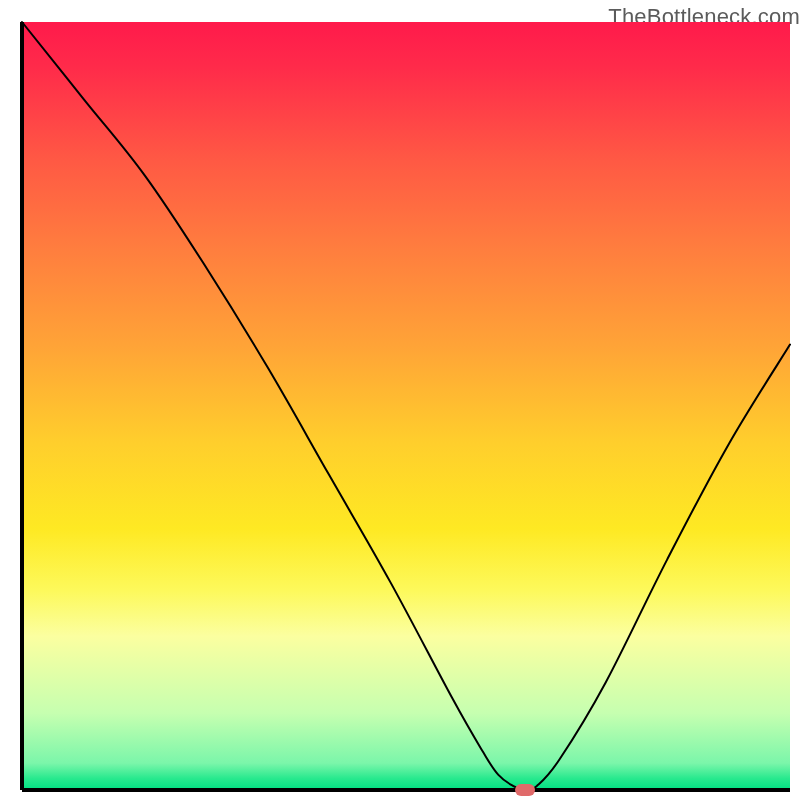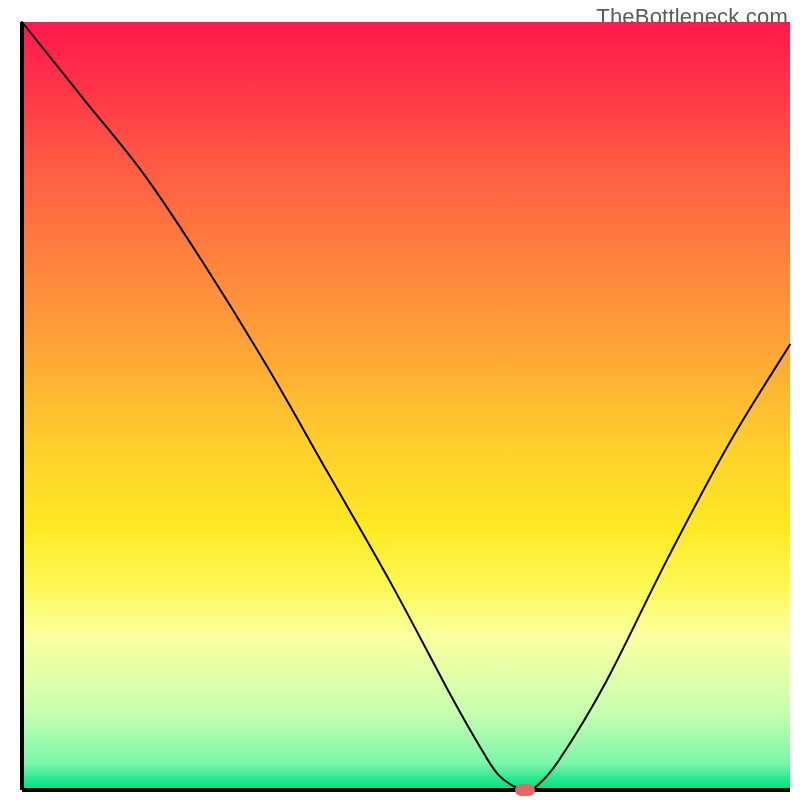--- a/index.html
+++ b/index.html
@@ -11,21 +11,21 @@
     font-family: Arial, Helvetica, sans-serif;
   }
   .chart-container {
     position: relative;
     width: 800px;
     height: 800px;
   }
   .watermark {
     position: absolute;
     top: 4px;
-    right: 12px;
+    right: 0;
     font-size: 22px;
     color: #5b5b5b;
     font-weight: 400;
     letter-spacing: 0.2px;
   }
   svg {
     position: absolute;
     top: 0;
     left: 0;
   }

